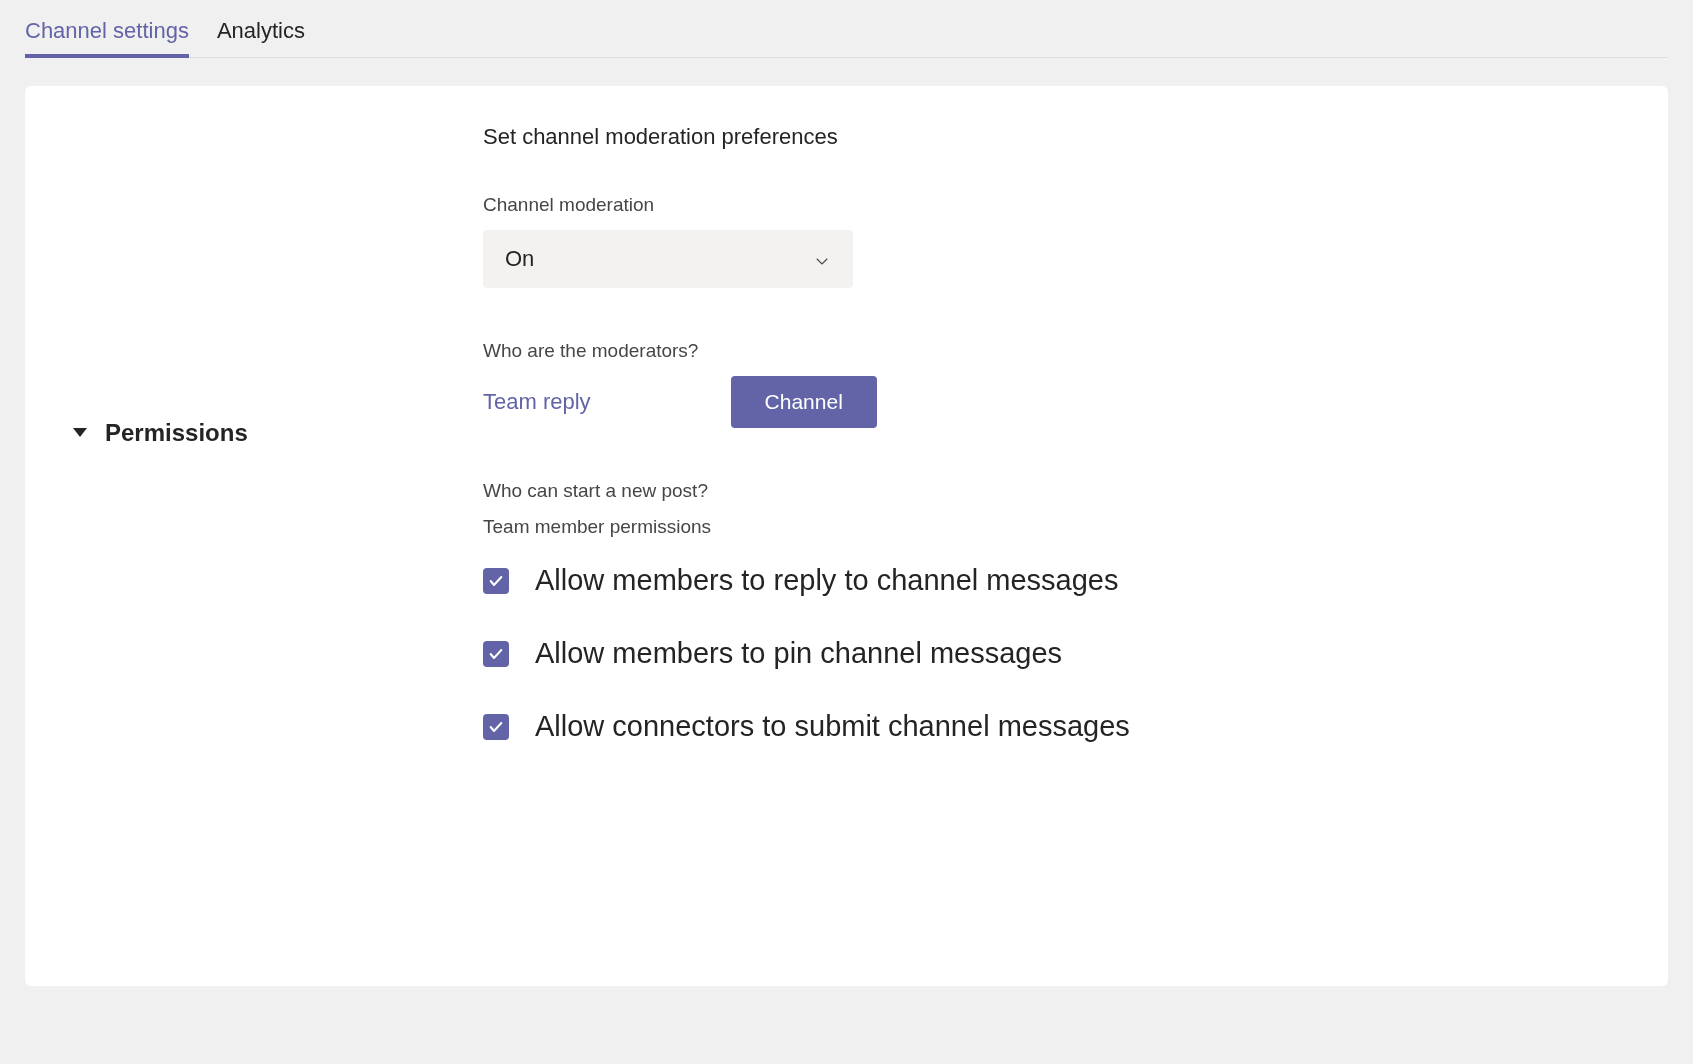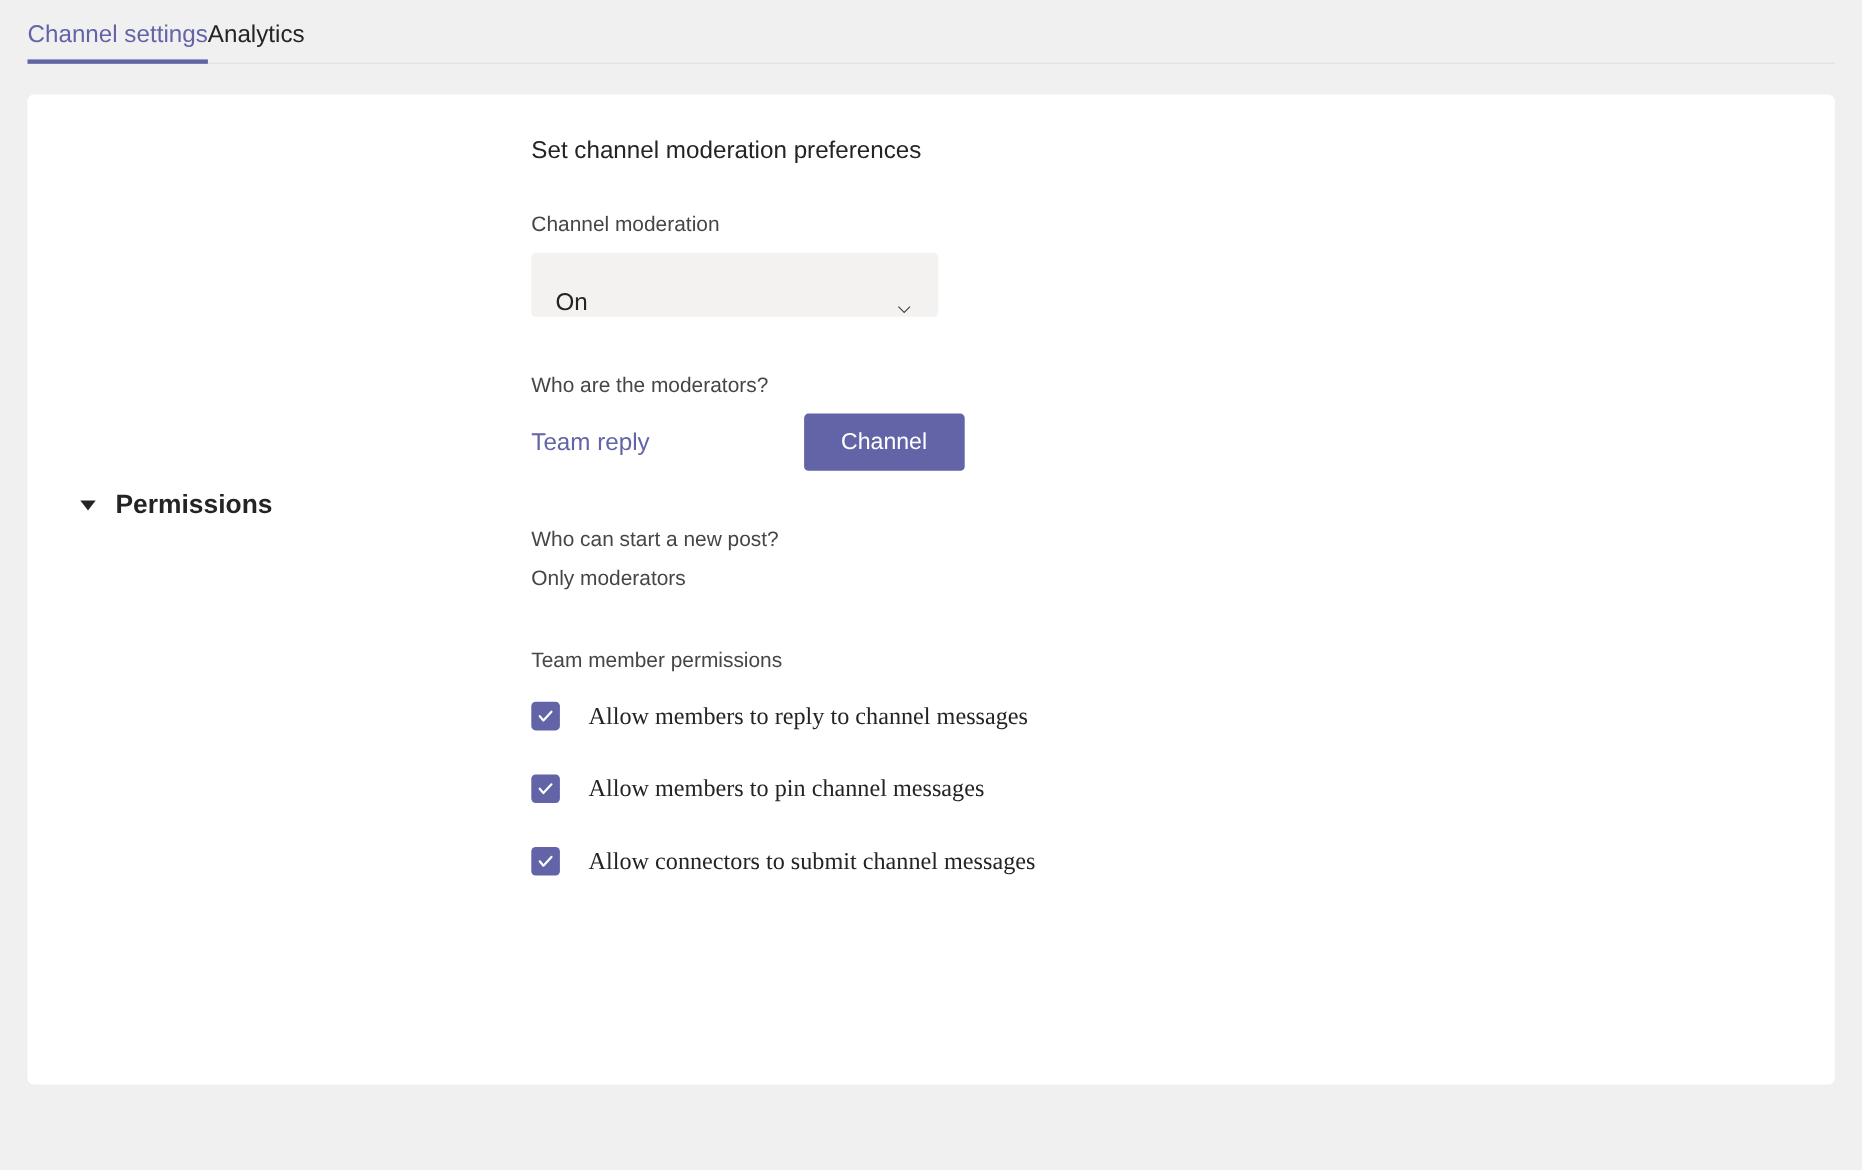--- a/index.html
+++ b/index.html
@@ -13,20 +13,21 @@
       color: #252423;
       width: 1693px;
       height: 1064px;
       overflow: hidden;
     }
     .page-wrap {
       padding: 0 25px;
     }
     .tabs {
       display: flex;
+      gap: 28px;
       padding: 18px 0 0 0;
       border-bottom: 1px solid #e1dfdd;
     }
     .tab {
       font-size: 22px;
       padding-bottom: 10px;
       cursor: pointer;
       color: #252423;
       border-bottom: 4px solid transparent;
       margin-bottom: -1px;
@@ -73,21 +74,21 @@
       color: #252423;
       margin-bottom: 44px;
     }
     .field-label {
       font-size: 19px;
       color: #484644;
       margin-bottom: 14px;
     }
     .select-box {
       display: flex;
-      align-items: flex-end;
+      align-items: center;
       justify-content: space-between;
       background: #f3f2f1;
       border: none;
       border-radius: 4px;
       width: 370px;
       height: 58px;
       padding: 0 22px;
       font-size: 22px;
       cursor: pointer;
       margin-bottom: 52px;
@@ -153,23 +154,22 @@
     .cbx svg {
       width: 16px;
       height: 16px;
       stroke: #ffffff;
       stroke-width: 3;
       fill: none;
       stroke-linecap: round;
       stroke-linejoin: round;
     }
     .perm-label {
-      font-size: 22px;
-      color: #252423;
-      font-family: Liberation Serif, serif;
+      font-size: 29px;
+      color: #252423;
     }
   </style>
 </head>
 <body>
 
 <div class="page-wrap">
   <div class="tabs">
     <div class="tab active">Channel settings</div>
     <div class="tab">Analytics</div>
   </div>
@@ -194,21 +194,20 @@
           </span>
         </div>
 
         <div class="field-label">Who are the moderators?</div>
         <div class="moderators-row">
           <div class="moderators-value">Team reply</div>
           <button class="btn-primary">Channel</button>
         </div>
 
         <div class="field-label">Who can start a new post?</div>
-        <div class="muted-value">Only moderators</div>
 
         <div class="field-label">Team member permissions</div>
         <div class="perm-list">
           <div class="perm-item">
             <div class="cbx">
               <svg viewBox="0 0 24 24">
                   <polyline points="4 12 9 18 20 6"></polyline>
                 </svg>
             </div>
             <div class="perm-label">Allow members to reply to channel messages</div>

